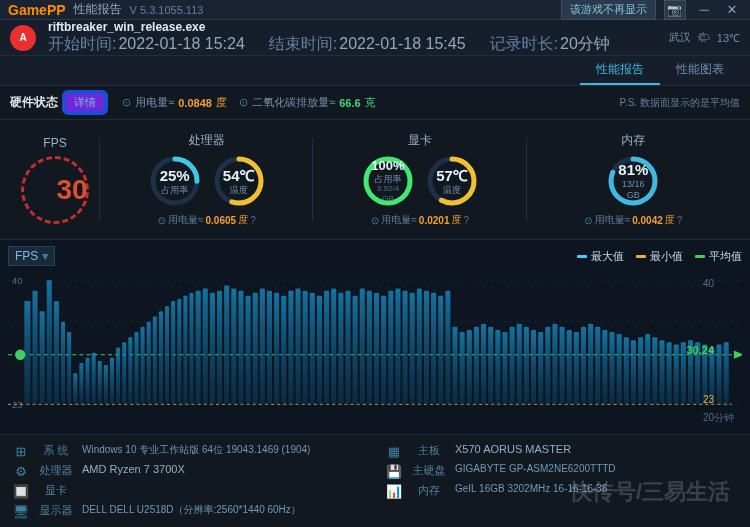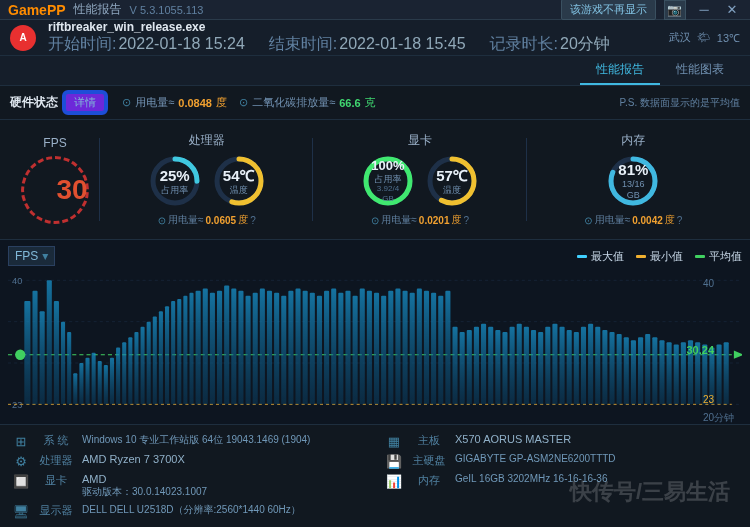--- a/index.html
+++ b/index.html
@@ -773,24 +773,20 @@
       <span class="sysinfo-value sysinfo-value-sm">Windows 10 专业工作站版 64位  19043.1469 (1904)</span>
     </div>
     <div class="sysinfo-item">
       <span class="sysinfo-icon">⚙</span>
       <span class="sysinfo-label">处理器</span>
       <span class="sysinfo-value">AMD Ryzen 7 3700X</span>
     </div>
     <div class="sysinfo-item" style="align-items:flex-start;">
       <span class="sysinfo-icon">🔲</span>
       <span class="sysinfo-label">显卡</span>
-      <div>
-        <div class="sysinfo-value">AMD</div>
-        <div class="sysinfo-value sysinfo-value-sm">驱动版本：30.0.14023.1007</div>
-      </div>
     </div>
     <div class="sysinfo-item">
       <span class="sysinfo-icon">🖥</span>
       <span class="sysinfo-label">显示器</span>
       <span class="sysinfo-value sysinfo-value-sm">DELL DELL U2518D（分辨率:2560*1440 60Hz）</span>
     </div>
   </div>
 
   <div>
     <div class="sysinfo-item">

